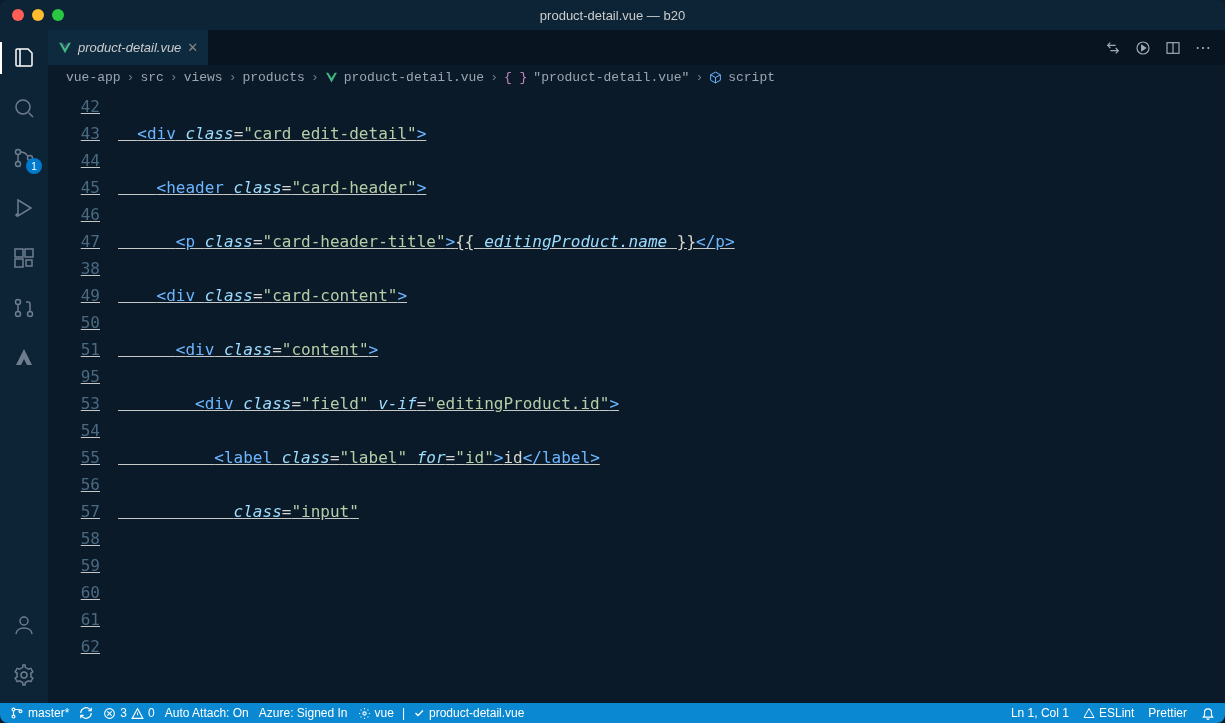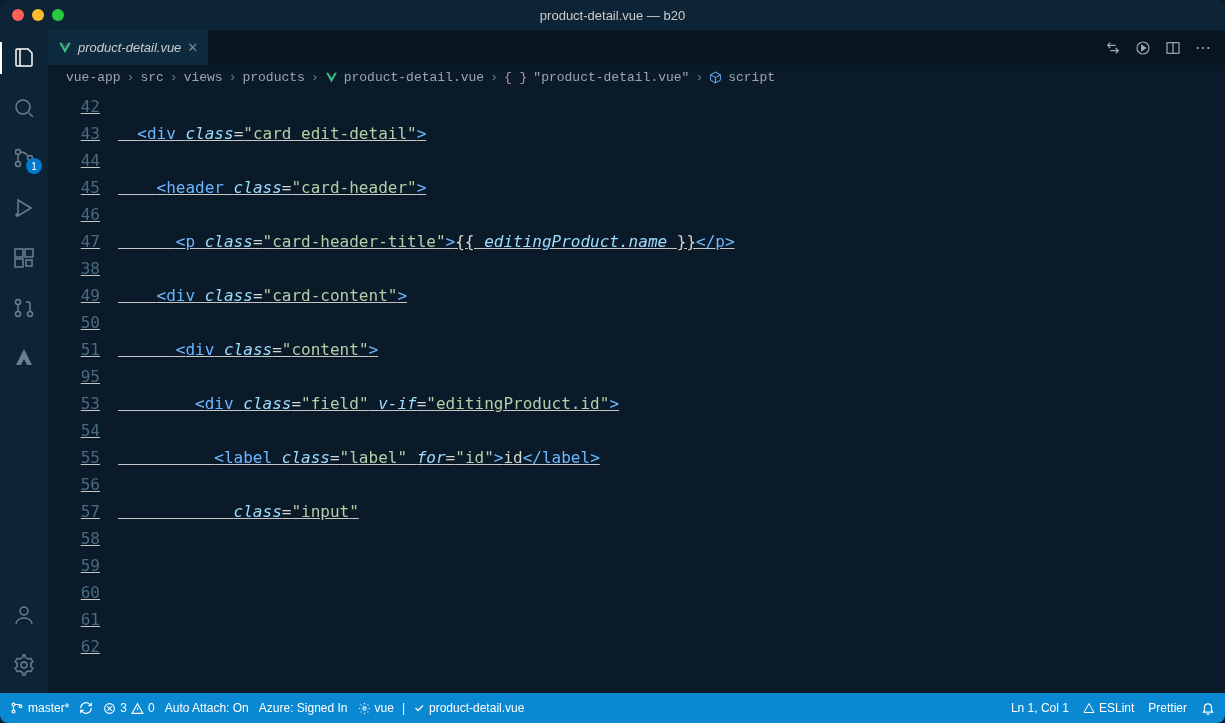--- a/index.html
+++ b/index.html
@@ -173,21 +173,21 @@
 }
 .code-lines .line { height: 27px; }
 .tok-bracket { color: #6cb6ff; }
 .tok-tag { color: #6cb6ff; }
 .tok-attr { color: #9cdcfe; font-style: italic; }
 .tok-punct { color: #d4d4d4; }
 .tok-str { color: #b5cea8; }
 .tok-expr { color: #9cdcfe; font-style: italic; }
 .tok-text { color: #d7d7c9; }
 .statusbar {
-  height: 30px;
+  height: 20px;
   background: #0a88d1;
   color: #ffffff;
   display: flex;
   align-items: center;
   font-size: 12px;
   gap: 10px;
   padding: 0 10px;
 }
 .statusbar .sb-item {
   display: flex;

